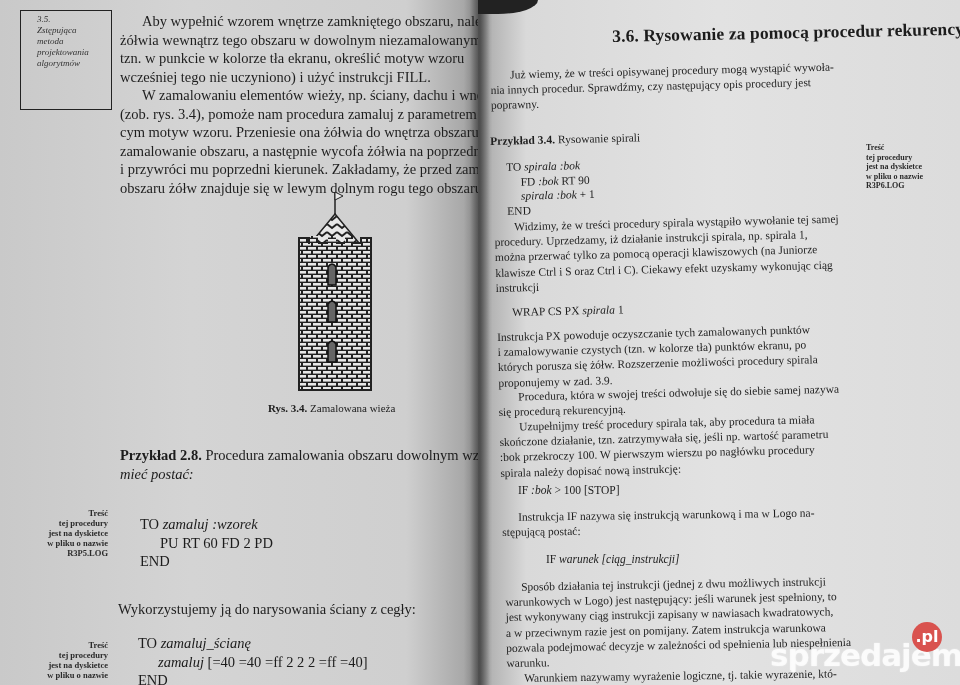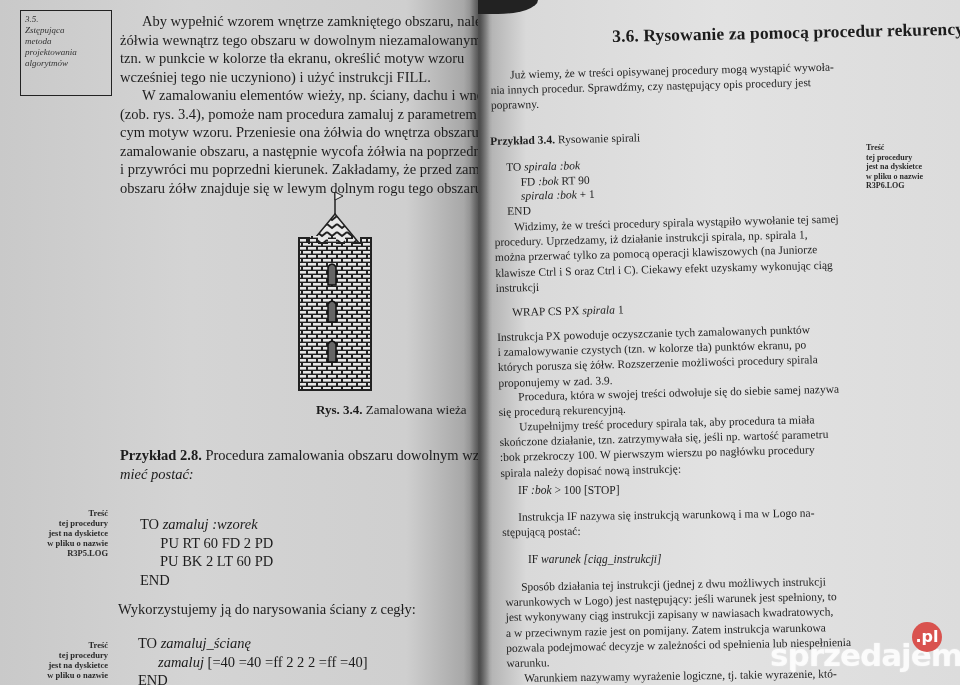--- a/index.html
+++ b/index.html
@@ -24,34 +24,34 @@
       position: absolute; left: 470px; top: 0; width: 20px; height: 685px;
       background: linear-gradient(90deg, rgba(0,0,0,0) 0%, rgba(0,0,0,0.35) 50%, rgba(0,0,0,0) 100%);
     }
     .top-dark {
       position: absolute; left: 478px; top: 0; width: 60px; height: 14px;
       background: #222; border-bottom-right-radius: 40px 14px;
     }
 
     
     .side-box {
-      position: absolute; left: 20px; top: 10px; width: 92px; height: 86px;
-      border: 1.5px solid #222; padding: 3px 4px; box-sizing: border-box;
+      position: absolute; left: 20px; top: 10px; width: 92px; height: 100px;
+      border: 1.5px solid #222; padding: 3px 16px; box-sizing: border-box;
       font-style: italic; font-size: 9px; line-height: 11px; color: #333;
     }
     .side-box div { white-space: nowrap; }
     .body-text {
       position: absolute; font-size: 14.5px; line-height: 18.5px; color: #1e1e1e;
     }
     .p-line { white-space: nowrap; }
     .figure {
       position: absolute; left: 297px; top: 190px; width: 80px; height: 205px;
     }
     .fig-caption {
-      position: absolute; left: 268px; top: 402px; font-size: 13px; white-space: nowrap; margin-left: 48px;
+      position: absolute; left: 268px; top: 402px; font-size: 11px; white-space: nowrap;
     }
     .fig-caption b { font-weight: bold; }
     .example-title {
       position: absolute; font-size: 14.5px; white-space: nowrap;
     }
     .example-title b { font-weight: bold; }
     .code {
       position: absolute; font-size: 14.5px; line-height: 18.5px; white-space: nowrap;
     }
     .code .c-ind { padding-left: 20px; text-align: right; }
@@ -160,21 +160,20 @@
     <div>Treść</div>
     <div>tej procedury</div>
     <div>jest na dyskietce</div>
     <div>w pliku o nazwie</div>
     <div>R3P5.LOG</div>
   </div>
 
   <div class="code" style="left:140px; top:502px;margin-top:13px;">
     <div><span>TO</span> <i>zamaluj :wzorek</i></div>
     <div class="c-ind">PU RT 60 FD 2 PD</div>
-    <div class="c-ind">PU BK 2 LT 60 PD</div>
     <div>END</div>
   </div>
 
   <div class="body-text" style="left:118px; top:600px;">Wykorzystujemy ją do narysowania ściany z cegły:</div>
 
   <div class="margin-note" style="right:370px; top:640px;">
     <div>Treść</div>
     <div>tej procedury</div>
     <div>jest na dyskietce</div>
     <div>w pliku o nazwie</div>
@@ -252,21 +251,21 @@
 
 <div class="r-code" style="left:518px; top:483px; transform:none;">
   <span>IF</span> <i>:bok</i> <span>&gt; 100 [STOP]</span>
 </div>
 
 <div class="r-text" style="left:502px; top:510px; transform:rotate(-0.8deg);">
   <div class="p-line" style="padding-left:16px;">Instrukcja IF nazywa się instrukcją warunkową i ma w Logo na-</div>
   <div class="p-line">stępującą postać:</div>
 </div>
 
-<div class="r-code" style="left:528px; top:552px; transform:none;">
+<div class="r-code" style="left:546px; top:552px; transform:none;">
   <span>IF</span> <i>warunek</i> <i>[ciąg_instrukcji]</i>
 </div>
 
 <div class="r-text" style="left:505px; top:580px; transform:rotate(-1deg);">
   <div class="p-line" style="padding-left:16px;">Sposób działania tej instrukcji (jednej z dwu możliwych instrukcji</div>
   <div class="p-line">warunkowych w Logo) jest następujący: jeśli warunek jest spełniony, to</div>
   <div class="p-line">jest wykonywany ciąg instrukcji zapisany w nawiasach kwadratowych,</div>
   <div class="p-line">a w przeciwnym razie jest on pomijany. Zatem instrukcja warunkowa</div>
   <div class="p-line">pozwala podejmować decyzje w zależności od spełnienia lub niespełnienia</div>
   <div class="p-line">warunku.</div>

